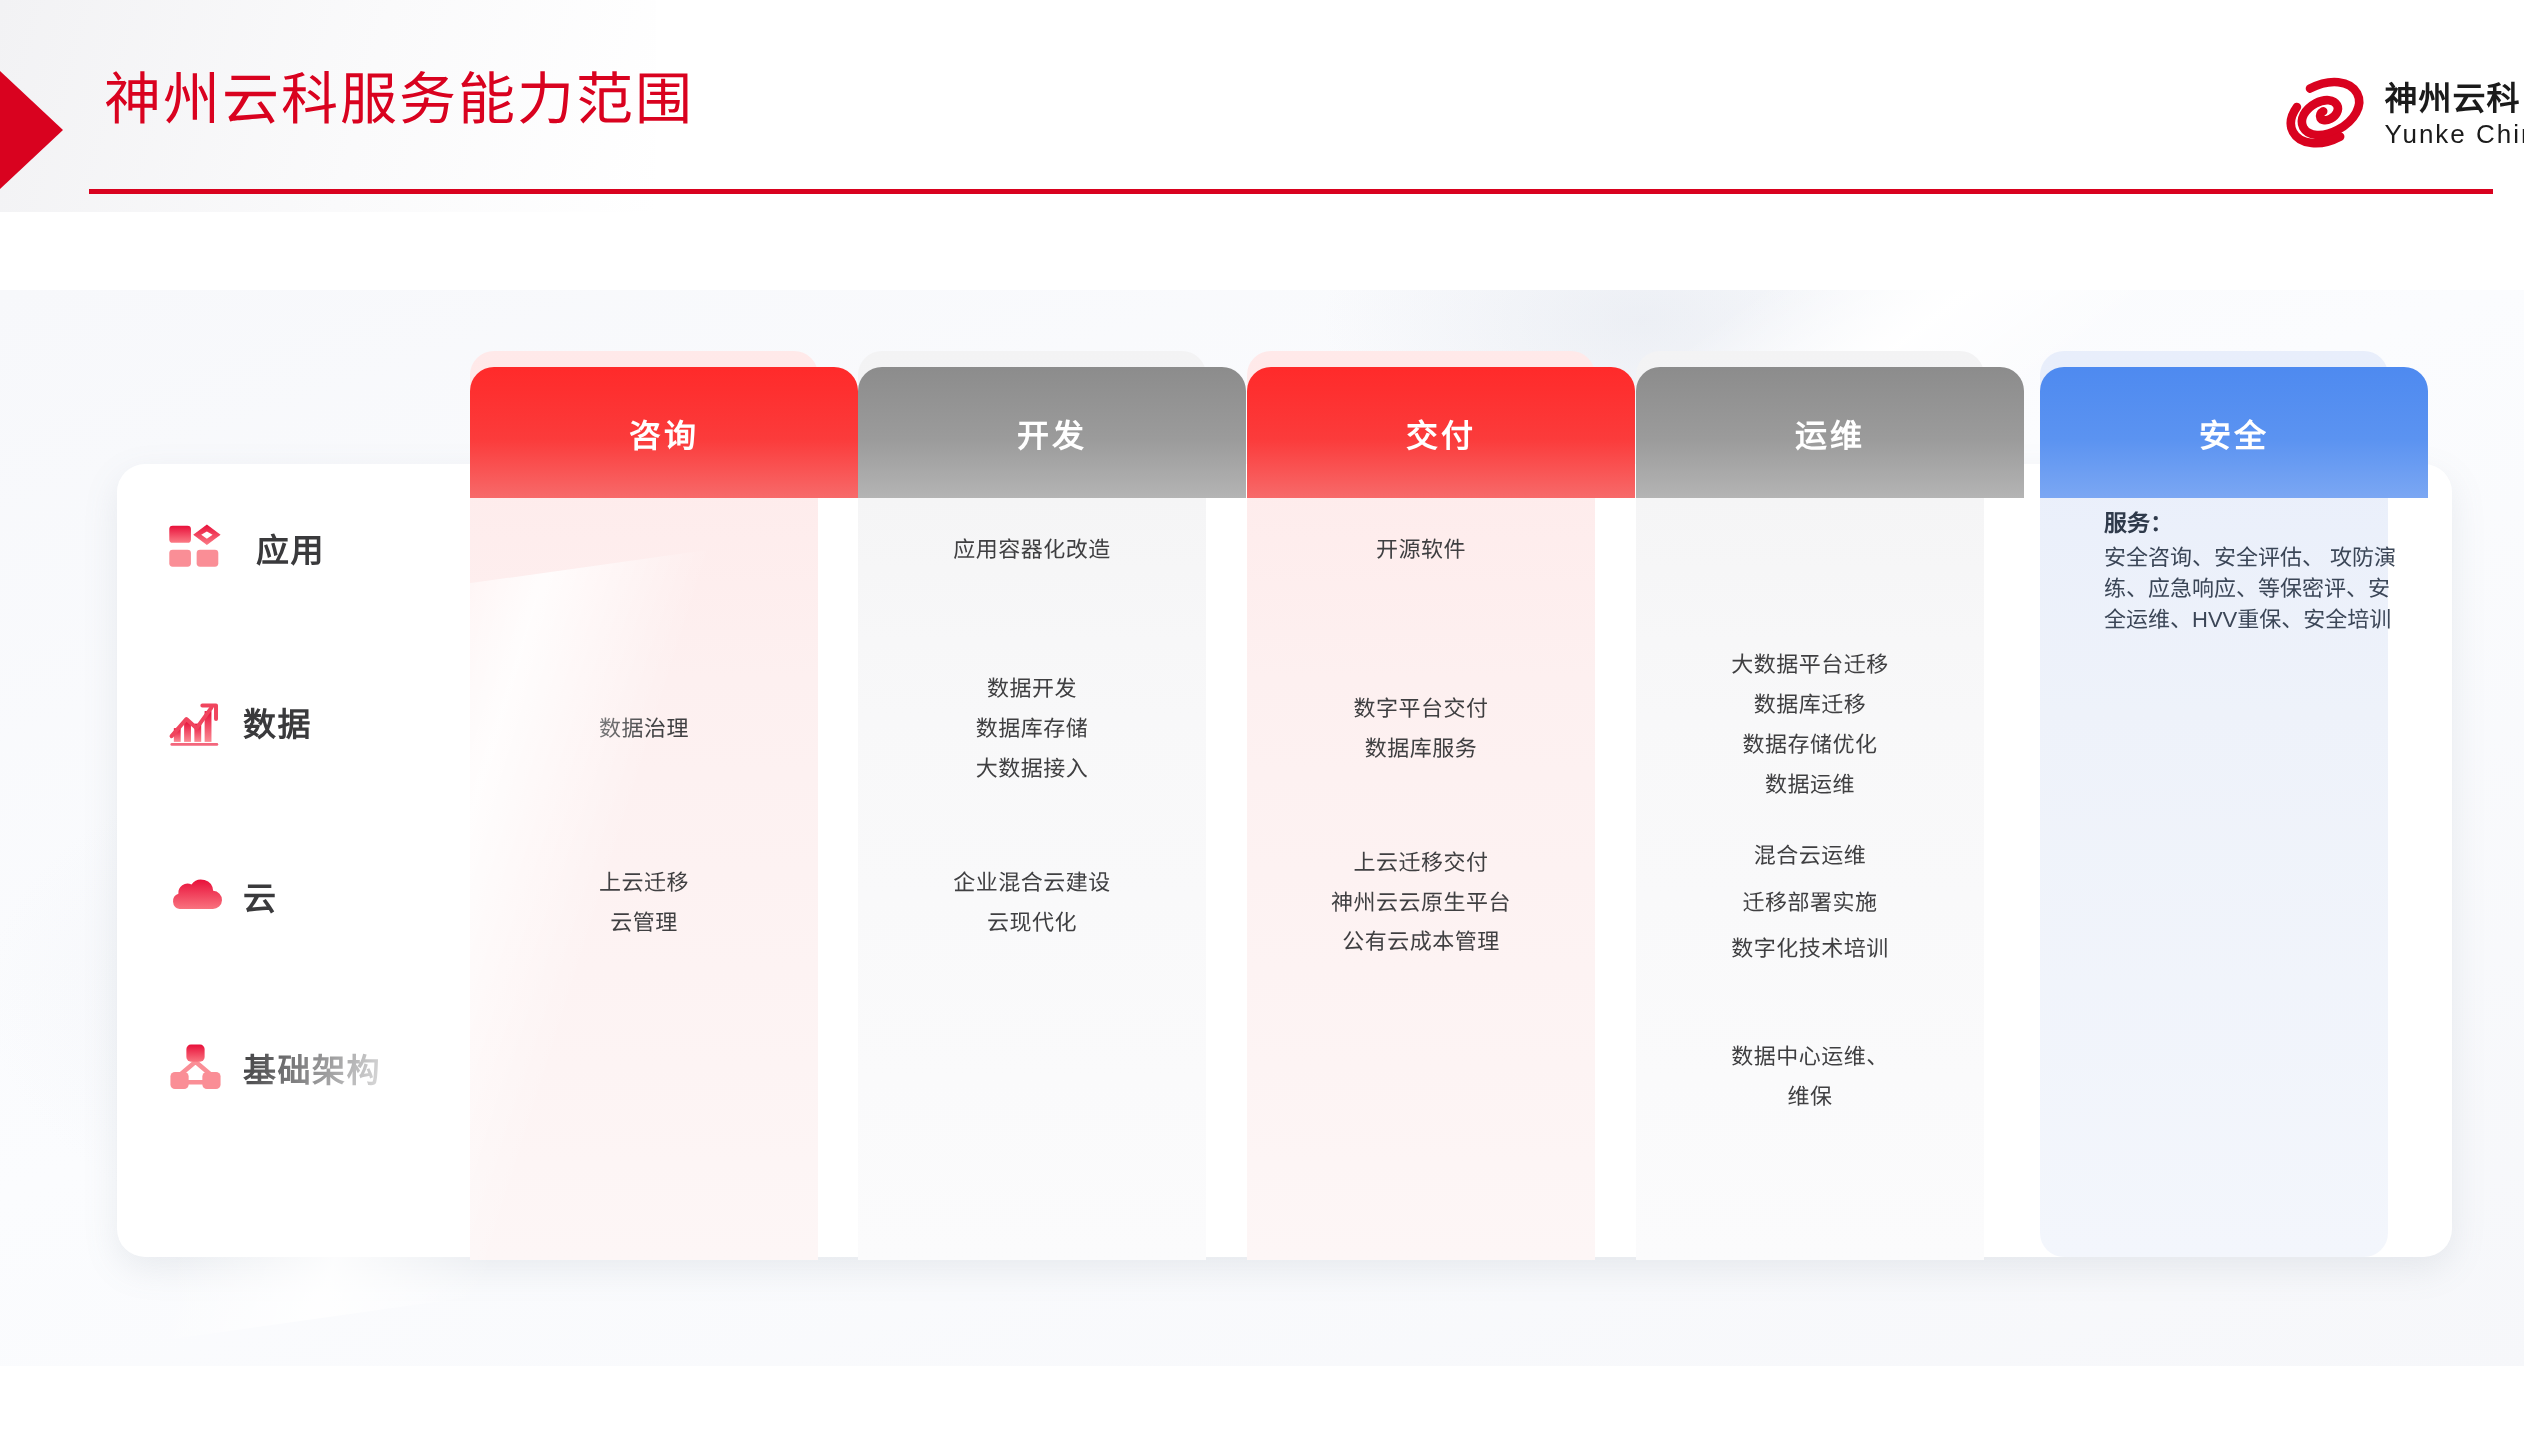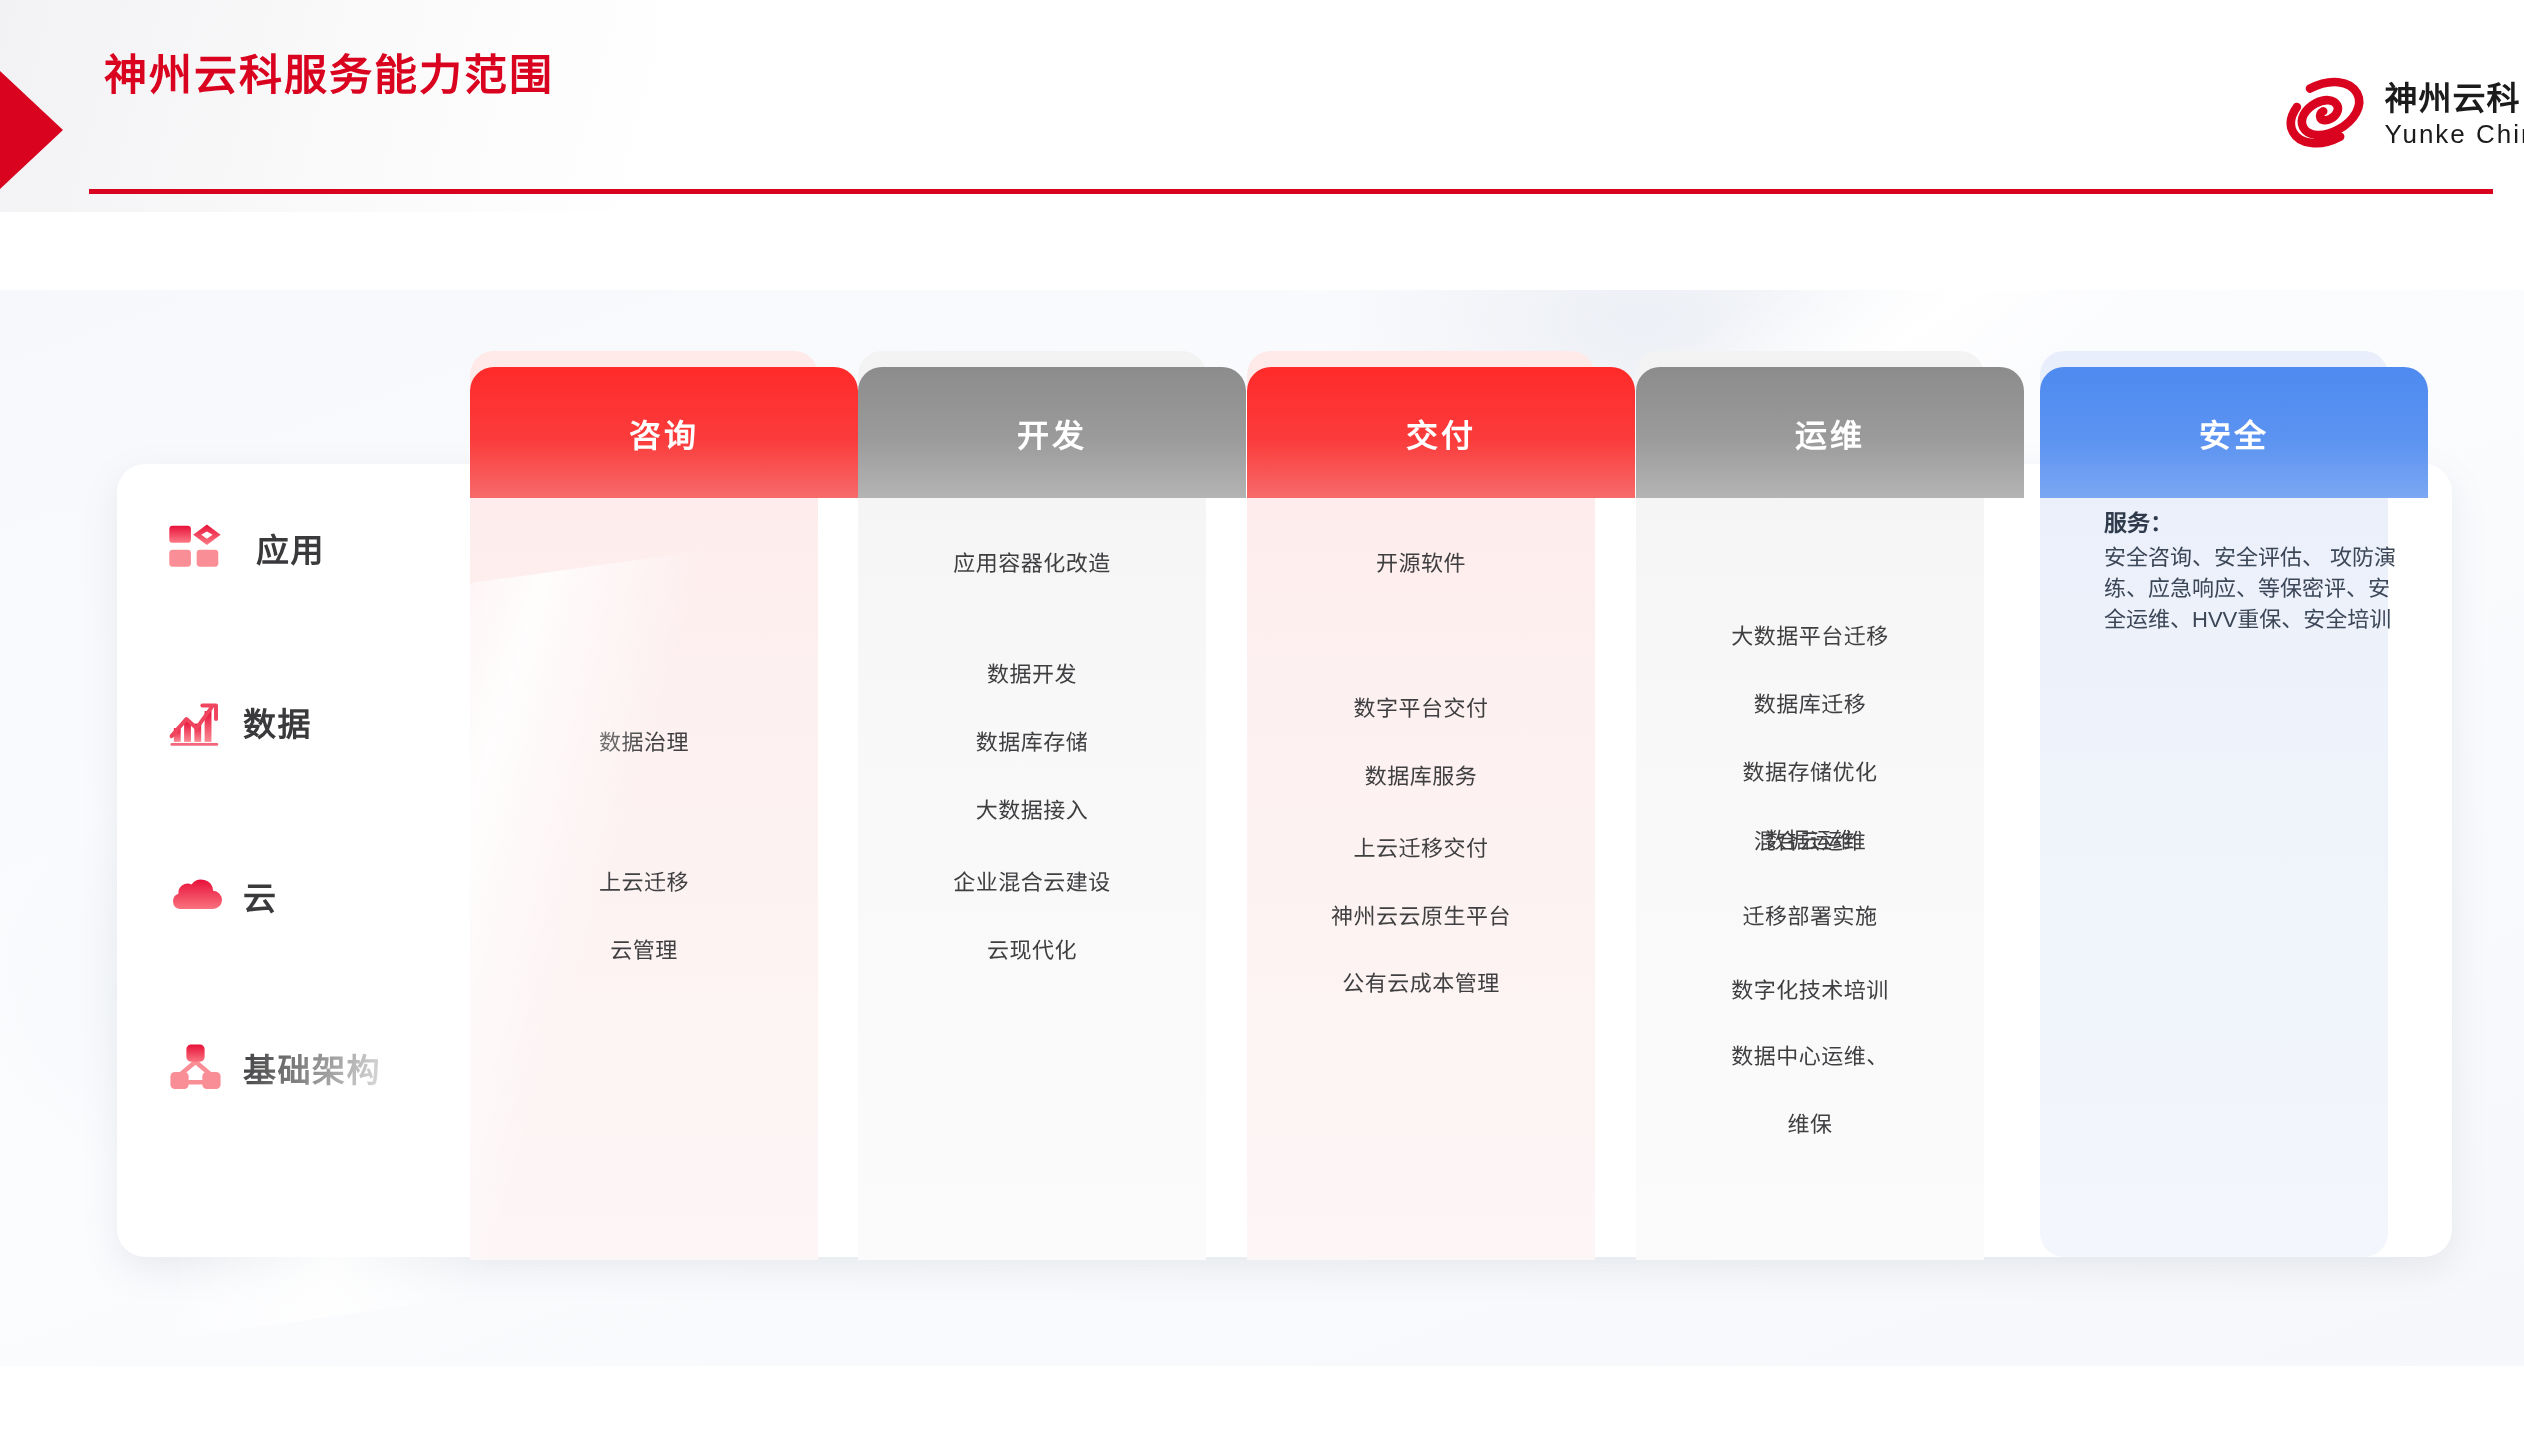--- a/index.html
+++ b/index.html
@@ -22,22 +22,22 @@
     pointer-events:none;
   }
   .arrow-marker{
     position:absolute;left:0;top:71px;
     width:0;height:0;
     border-top:59px solid transparent;
     border-bottom:59px solid transparent;
     border-left:63px solid #d9021f;
   }
   .page-title{
-    position:absolute;left:104px;top:52px;
-    font-size:43px;font-weight:bold;color:#d9021f;
+    position:absolute;left:104px;top:68px;
+    font-size:57px;font-weight:normal;color:#d9021f;
     letter-spacing:2px;line-height:1.1;white-space:nowrap;
   }
   .title-rule{
     position:absolute;left:89px;top:189px;width:2404px;height:4.5px;
     background:#d9021f;
   }
 
   
   .logo{
     position:absolute;right:31px;top:76px;
@@ -123,21 +123,21 @@
     white-space:nowrap;
   }
 
   
   .cell{
     position:absolute;width:348px;
     display:flex;flex-direction:column;align-items:center;justify-content:center;
     gap:13px;text-align:center;
     font-size:22px;color:#3f3f41;line-height:1.22;letter-spacing:0.5px;
   }
-  .cell span{display:block;white-space:nowrap;margin-top:28px;}
+  .cell span{display:block;white-space:nowrap;}
 
   
   .sec-block{
     position:absolute;left:2068px;width:293px;
     color:#3b4657;font-size:22px;line-height:1.42;letter-spacing:0px;
     text-align:left;
   }
   .sec-block .sec-title{
     display:block;font-weight:bold;font-size:23px;color:#2f3a4b;margin-bottom:2px;
   }

